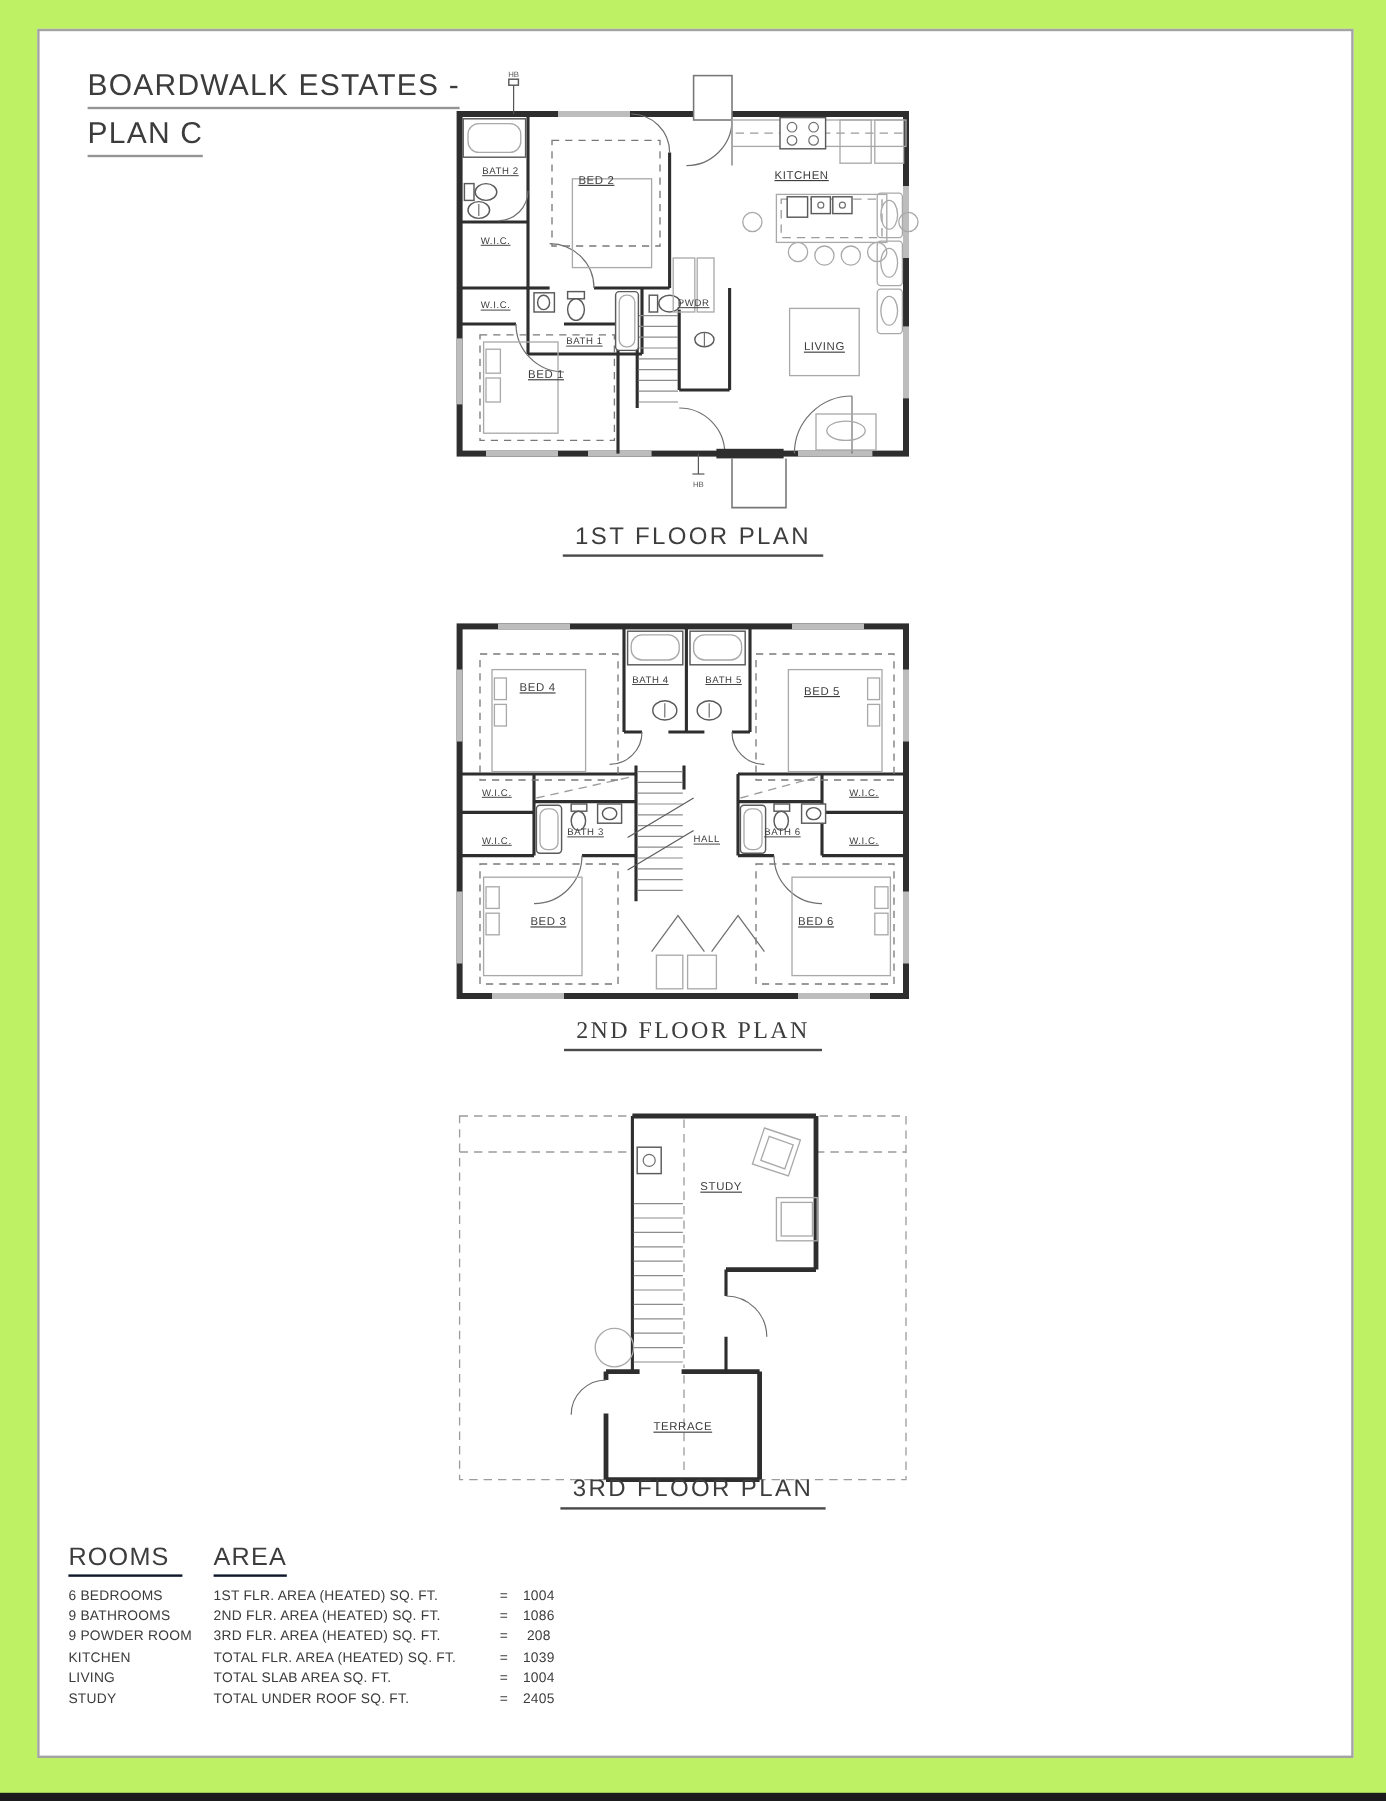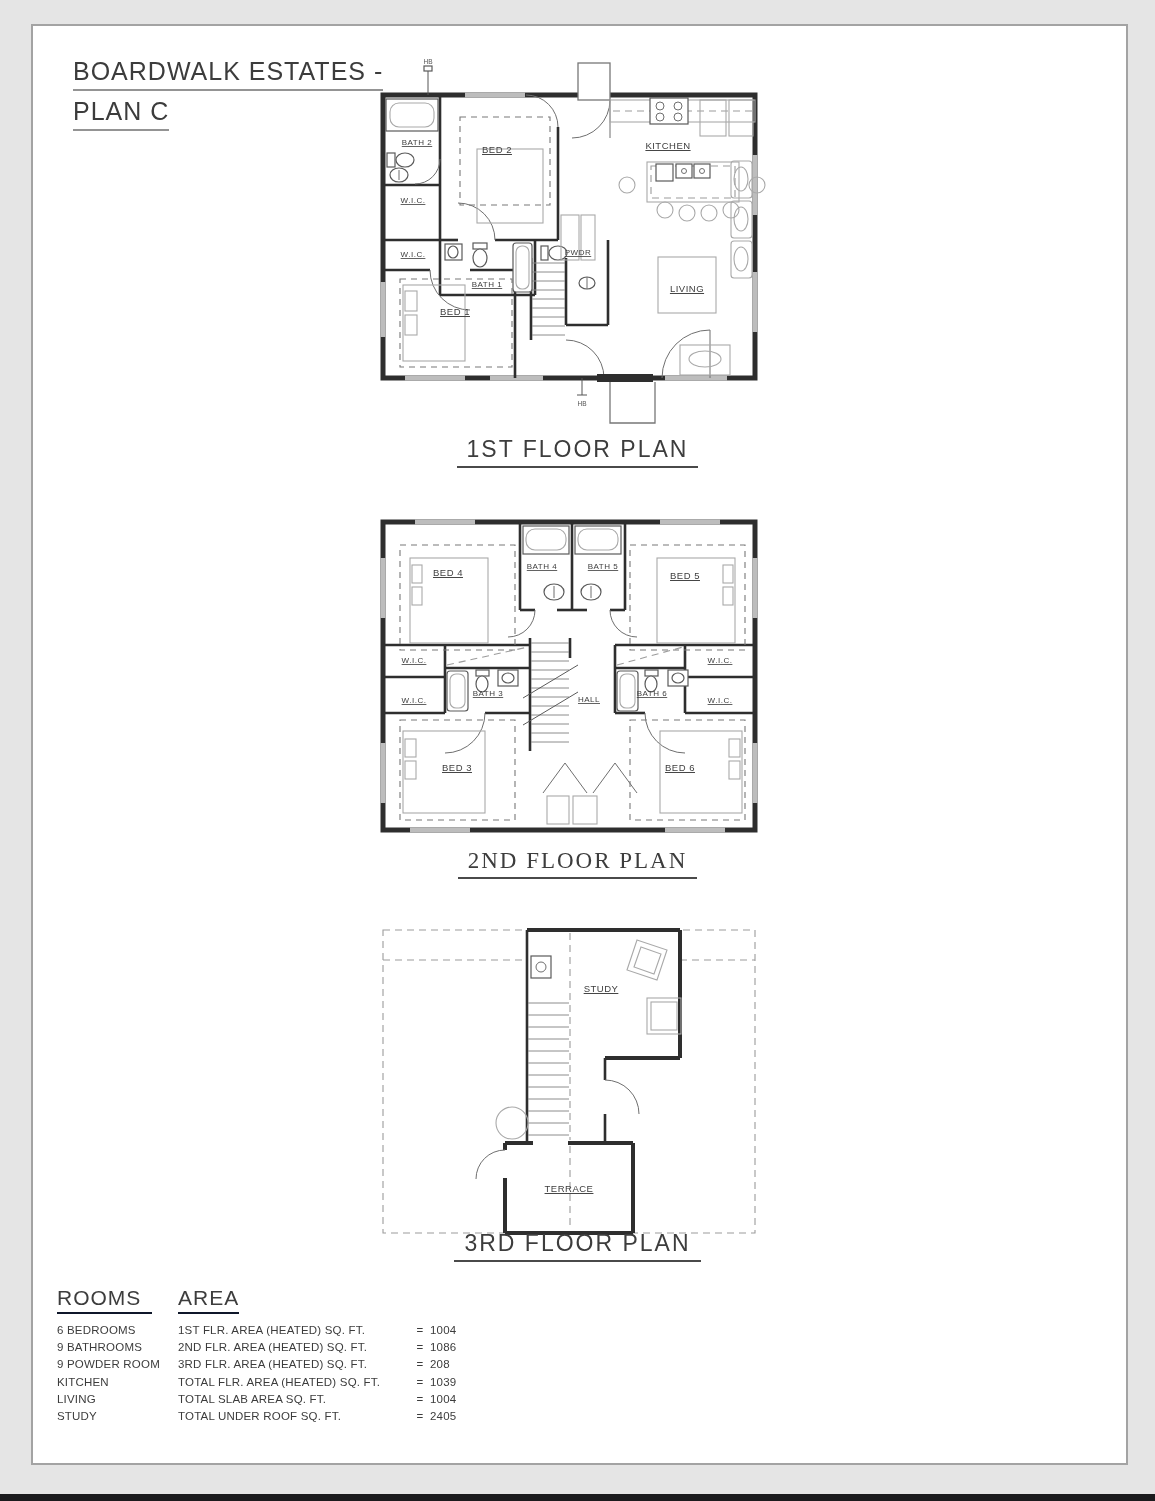--- a/index.html
+++ b/index.html
@@ -1,28 +1,28 @@
 <!DOCTYPE html>
 <html><head>
 <meta charset="utf-8">
 <style>
   html,body{margin:0;padding:0;background:#fff;}
-  #sheet{position:relative;width:1155px;height:1501px;background:#e5e5e5;overflow:hidden;
+  #sheet{position:relative;width:1155px;height:1501px;background:#bef264;overflow:hidden;
          font-family:"Liberation Sans", sans-serif;color:#3a3a3a;}
   #frame{position:absolute;left:31px;top:24px;width:1093px;height:1437px;
          border:2px solid #a3a3a3;background:#fff;}
   #bottom-bar{position:absolute;left:0;top:1494px;width:1155px;height:7px;background:#1b1b1d;}
 
   
   #title{position:absolute;left:73px;top:57px;font-size:25px;letter-spacing:1px;color:#3c3c3c;}
   #title .tline{display:inline-block;border-bottom:2px solid #949494;padding-bottom:3px;margin-bottom:6px;}
 
   
   .caption-row{position:absolute;left:0;width:1155px;text-align:center;}
-  .caption{display:inline-block;font-size:23px;letter-spacing:2px;color:#3d3d3d;
+  .caption{display:inline-block;font-size:20px;letter-spacing:2px;color:#3d3d3d;
            border-bottom:2px solid #4a4a4a;padding:0 10px 3px;}
   #cap1{top:436px;} #cap2{top:848px;font-family:Liberation Serif, serif;} #cap3{top:1230px;}
 
   
   .plan{position:absolute;left:375px;}
   #plan1{top:57px;} #plan2{top:513px;} #plan3{top:918px;}
 
   
   .xw{fill:none;stroke:#2e2e2e;stroke-width:5;}
   .iw{stroke:#2e2e2e;stroke-width:4;fill:none;}
@@ -42,21 +42,21 @@
   
   #summary{position:absolute;left:57px;top:1286px;}
   .sum-headers{display:flex;margin-bottom:8px;}
   .sum-head{font-size:21px;letter-spacing:1px;color:#3d3d3d;border-bottom:2px solid #0f172a;
             padding-bottom:2px;align-self:flex-start;}
   #rooms-head{width:95px;margin-right:26px;}
   .sum-row{display:flex;font-size:11.5px;line-height:17.2px;color:#3c3c3c;letter-spacing:.2px;}
   .cell-room{width:121px;}
   .cell-label{width:232px;}
   .cell-eq{width:20px;text-align:center;}
-  .cell-val{width:38px;text-align:left;}
+  .cell-val{width:38px;text-align:center;}
 </style>
 </head>
 <body>
 
 <div id="sheet">
   <div id="frame"></div>
 
   <div id="title">
     <div><span class="tline">BOARDWALK ESTATES -</span></div>
     <div><span class="tline">PLAN C</span></div>

